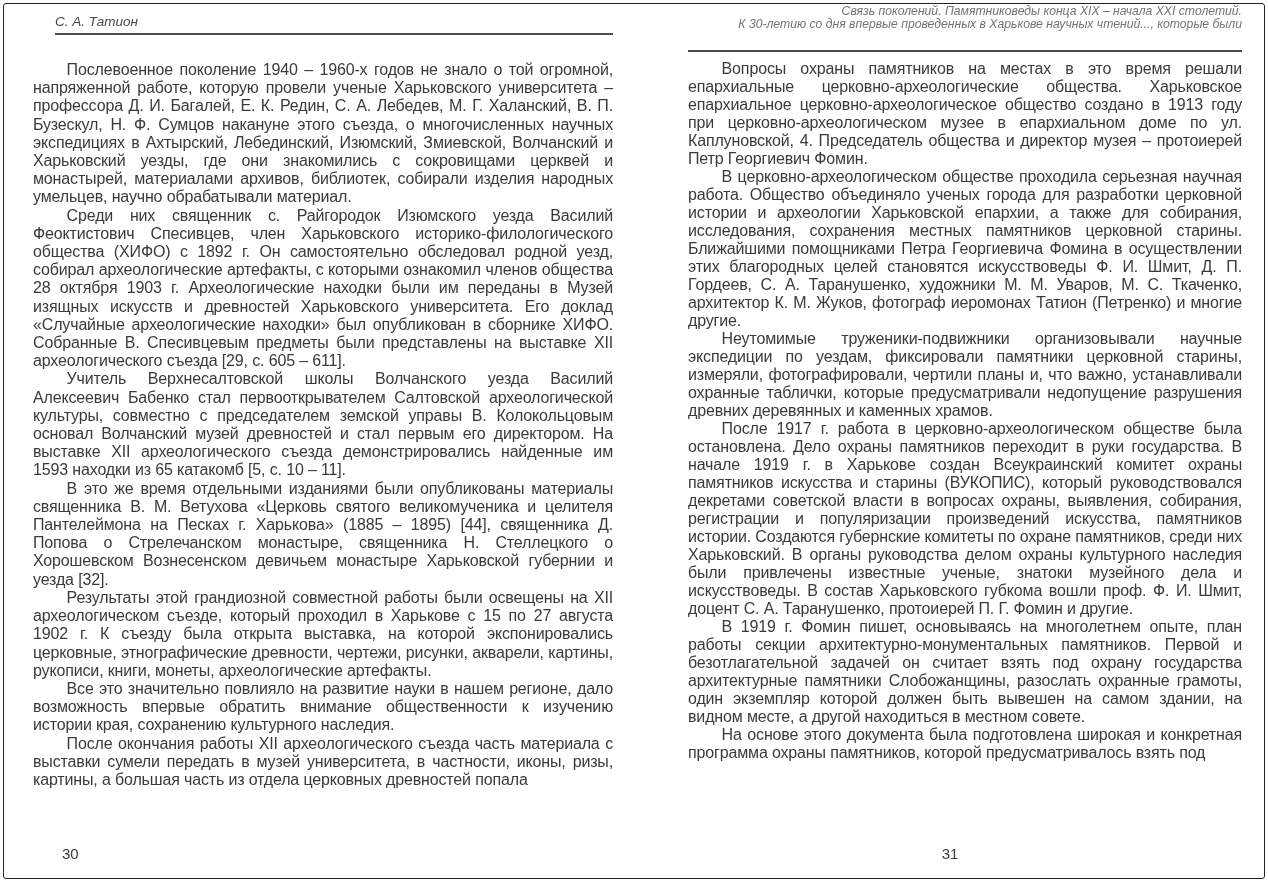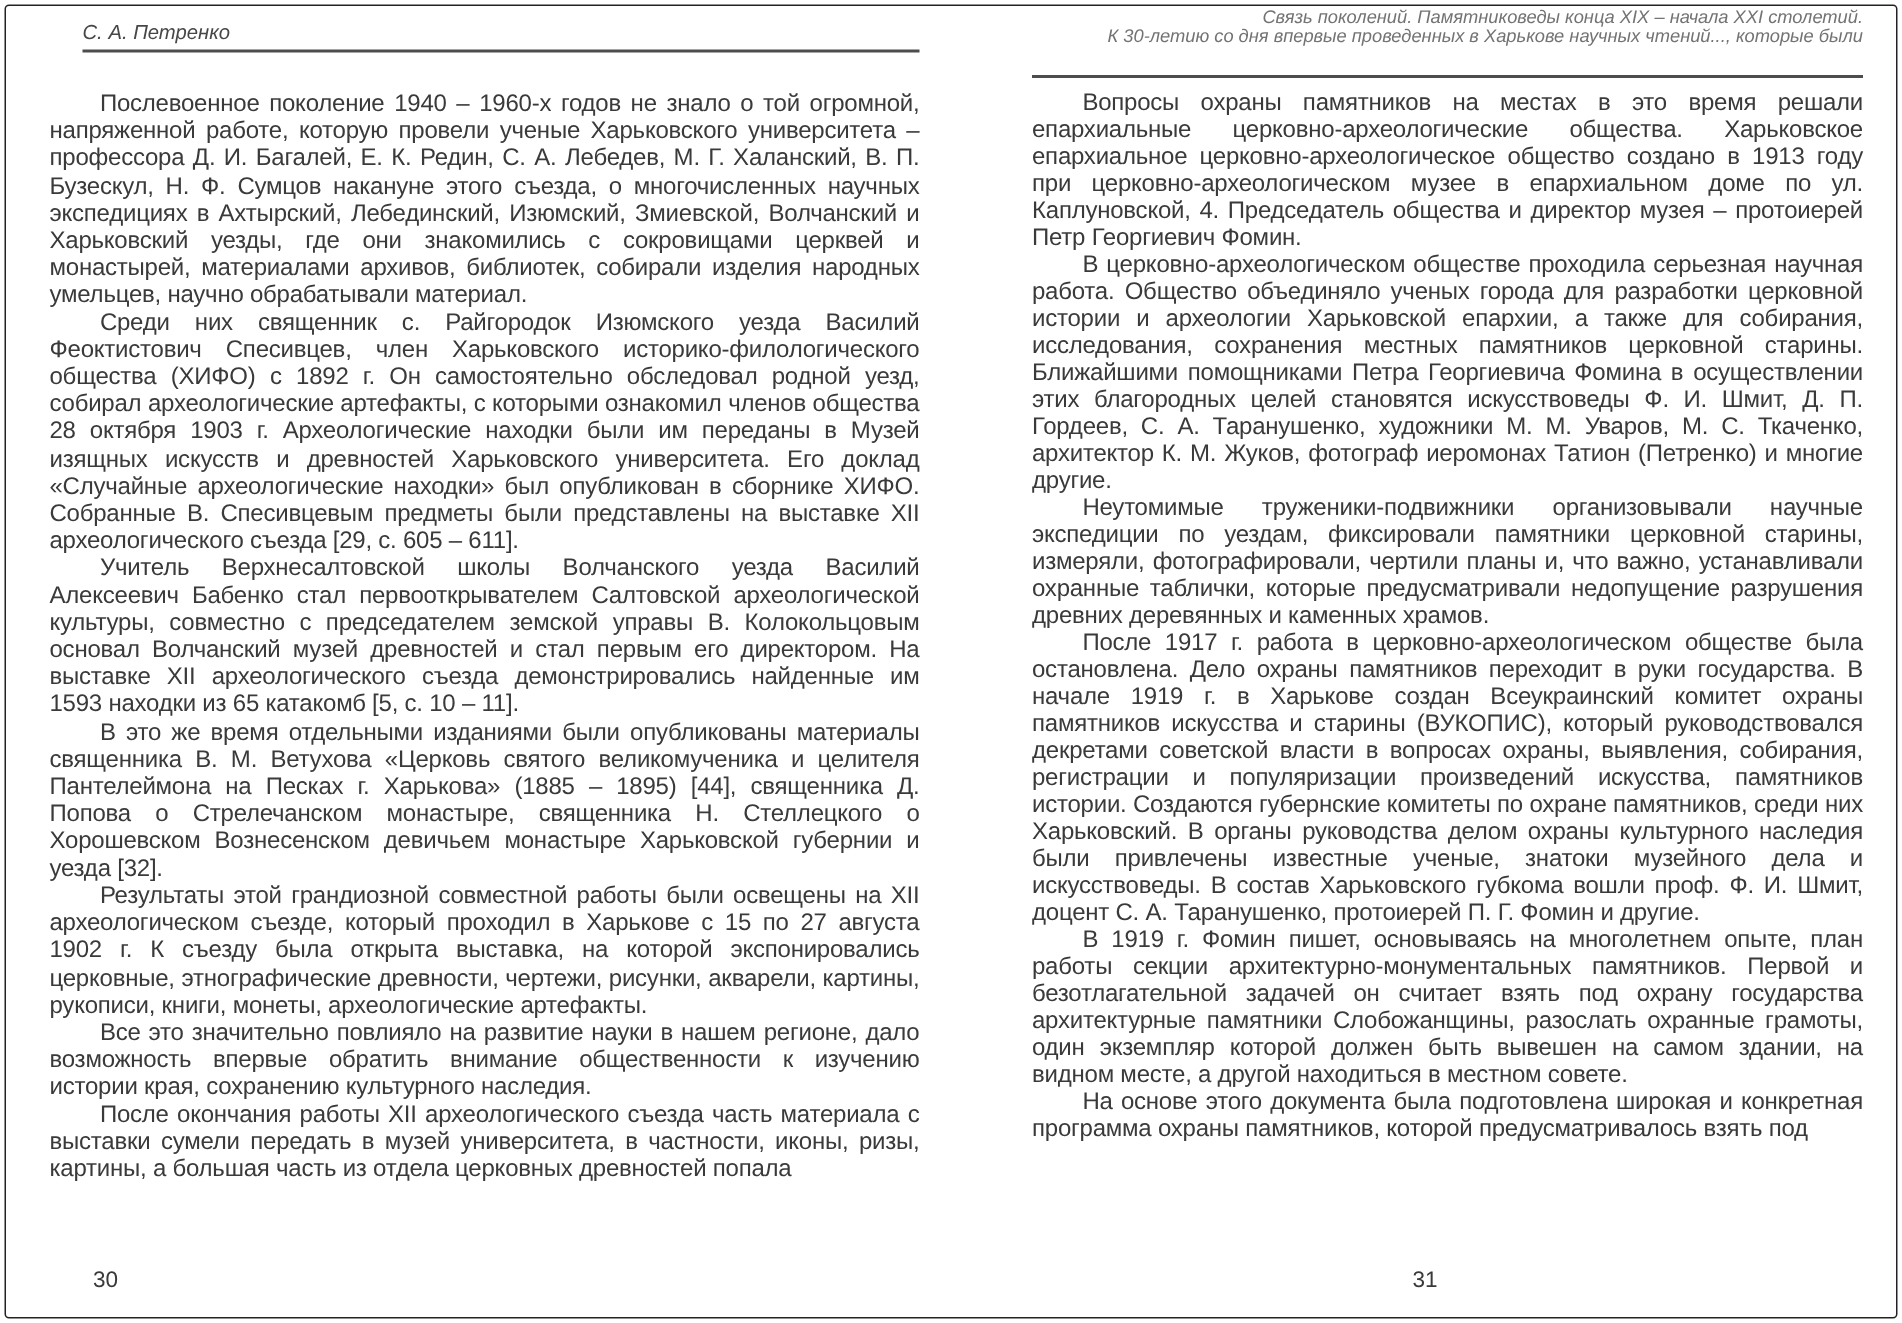--- a/index.html
+++ b/index.html
@@ -62,21 +62,21 @@
   }
   .page-number-left { left:62px; }
   .page-number-right { left:688px; width:524px; text-align:center; }
 </style>
 </head>
 <body>
 
 <div class="frame"></div>
 
 <div class="col left-col">
-  <div class="header-left">С. А. Петренко</div>
+  <div class="header-left">С. А. Татион</div>
   <div class="body-text">
     <p>Послевоенное поколение 1940 – 1960-х годов не знало о той огромной, напряженной работе, которую провели ученые Харьковского университета – профессора Д. И. Багалей, Е. К. Редин, С. А. Лебедев, М. Г. Халанский, В. П. Бузескул, Н. Ф. Сумцов накануне этого съезда, о многочисленных научных экспедициях в Ахтырский, Лебединский, Изюмский, Змиевской, Волчанский и Харьковский уезды, где они знакомились с сокровищами церквей и монастырей, материалами архивов, библиотек, собирали изделия народных умельцев, научно обрабатывали материал.</p>
     <p>Среди них священник с. Райгородок Изюмского уезда Василий Феоктистович Спесивцев, член Харьковского историко-филологического общества (ХИФО) с 1892 г. Он самостоятельно обследовал родной уезд, собирал археологические артефакты, с которыми ознакомил членов общества 28 октября 1903 г. Археологические находки были им переданы в Музей изящных искусств и древностей Харьковского университета. Его доклад «Случайные археологические находки» был опубликован в сборнике ХИФО. Собранные В. Спесивцевым предметы были представлены на выставке XII археологического съезда [29, с. 605 – 611].</p>
     <p>Учитель Верхнесалтовской школы Волчанского уезда Василий Алексеевич Бабенко стал первооткрывателем Салтовской археологической культуры, совместно с председателем земской управы В. Колокольцовым основал Волчанский музей древностей и стал первым его директором. На выставке XII археологического съезда демонстрировались найденные им 1593 находки из 65 катакомб [5, с. 10 – 11].</p>
     <p>В это же время отдельными изданиями были опубликованы материалы священника В. М. Ветухова «Церковь святого великомученика и целителя Пантелеймона на Песках г. Харькова» (1885 – 1895) [44], священника Д. Попова о Стрелечанском монастыре, священника Н. Стеллецкого о Хорошевском Вознесенском девичьем монастыре Харьковской губернии и уезда [32].</p>
     <p>Результаты этой грандиозной совместной работы были освещены на XII археологическом съезде, который проходил в Харькове с 15 по 27 августа 1902 г. К съезду была открыта выставка, на которой экспонировались церковные, этнографические древности, чертежи, рисунки, акварели, картины, рукописи, книги, монеты, археологические артефакты.</p>
     <p>Все это значительно повлияло на развитие науки в нашем регионе, дало возможность впервые обратить внимание общественности к изучению истории края, сохранению культурного наследия.</p>
     <p>После окончания работы XII археологического съезда часть материала с выставки сумели передать в музей университета, в частности, иконы, ризы, картины, а большая часть из отдела церковных древностей попала</p>
   </div>
 </div>

